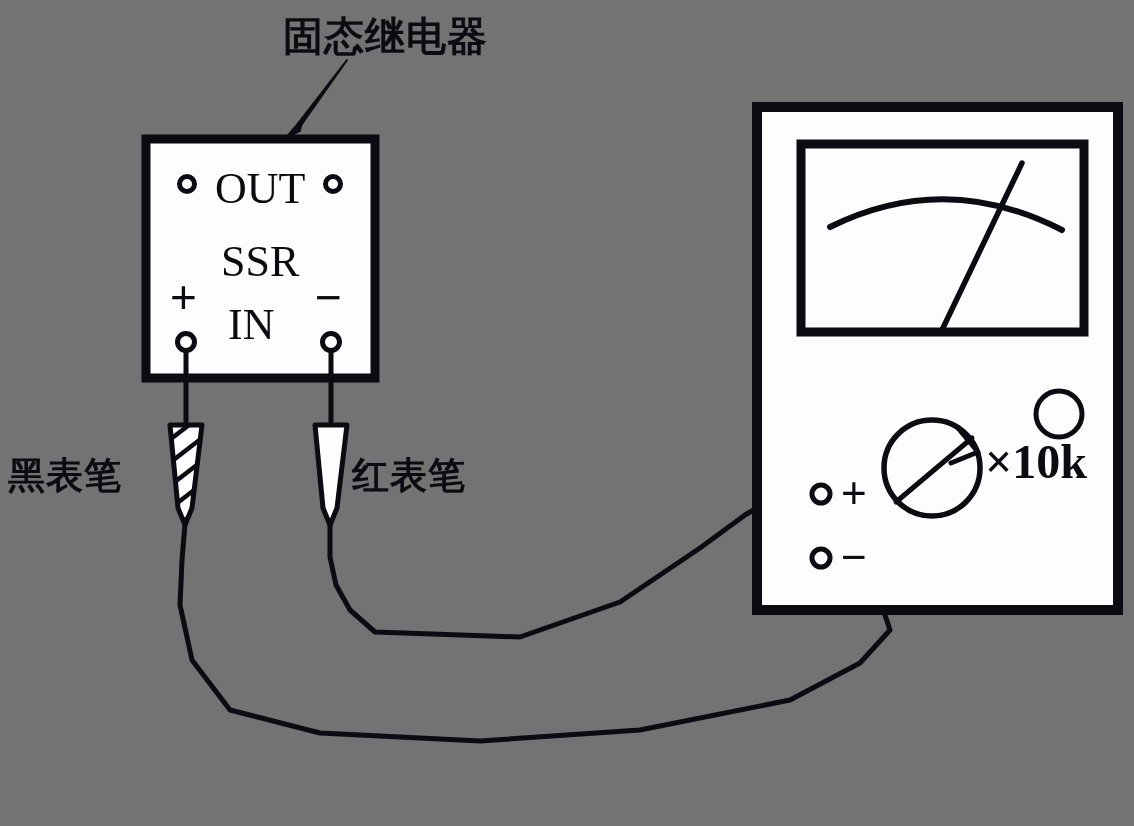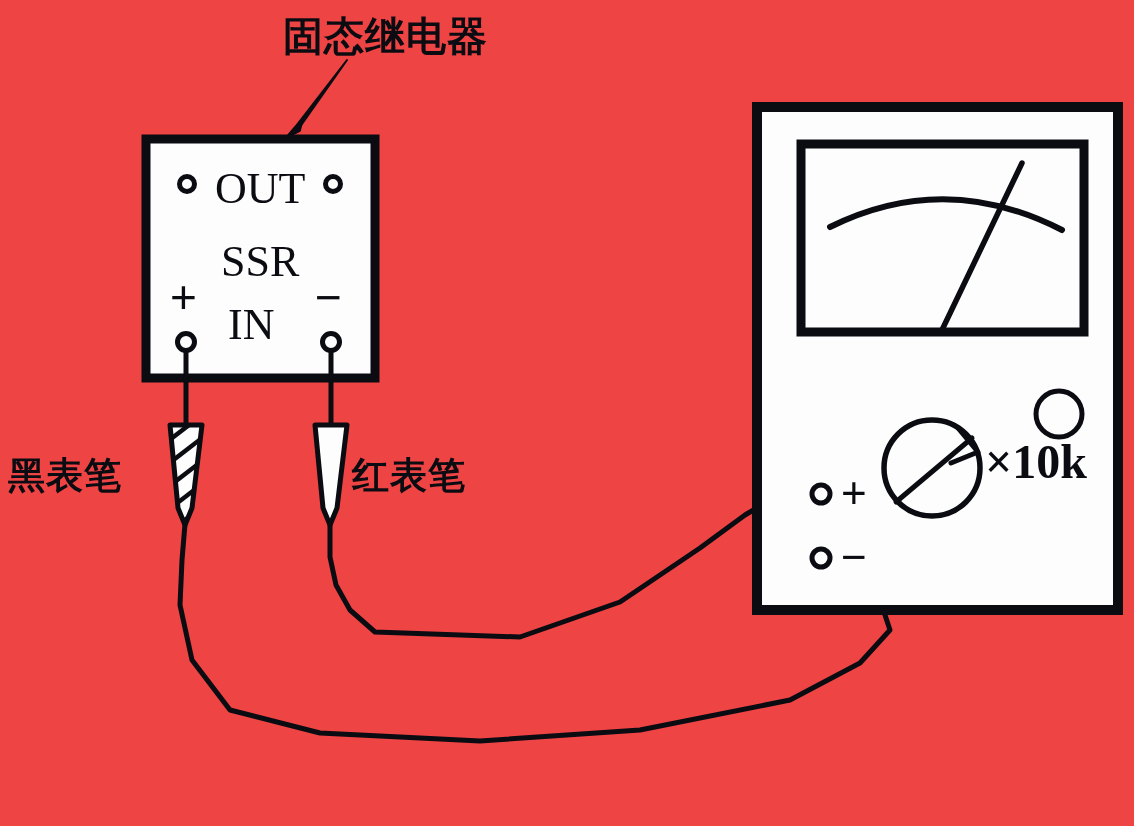--- a/index.html
+++ b/index.html
@@ -8,21 +8,21 @@
     padding: 0;
     background: #ffffff;
   }
   body {
     font-family: "Liberation Serif", serif;
   }
   #stage {
     position: relative;
     width: 1134px;
     height: 826px;
-    background: #ef4444;
+    background: #737373;
     overflow: hidden;
   }
   #diagram {
     position: absolute;
     left: 0;
     top: 0;
     width: 1134px;
     height: 826px;
     display: block;
   }

